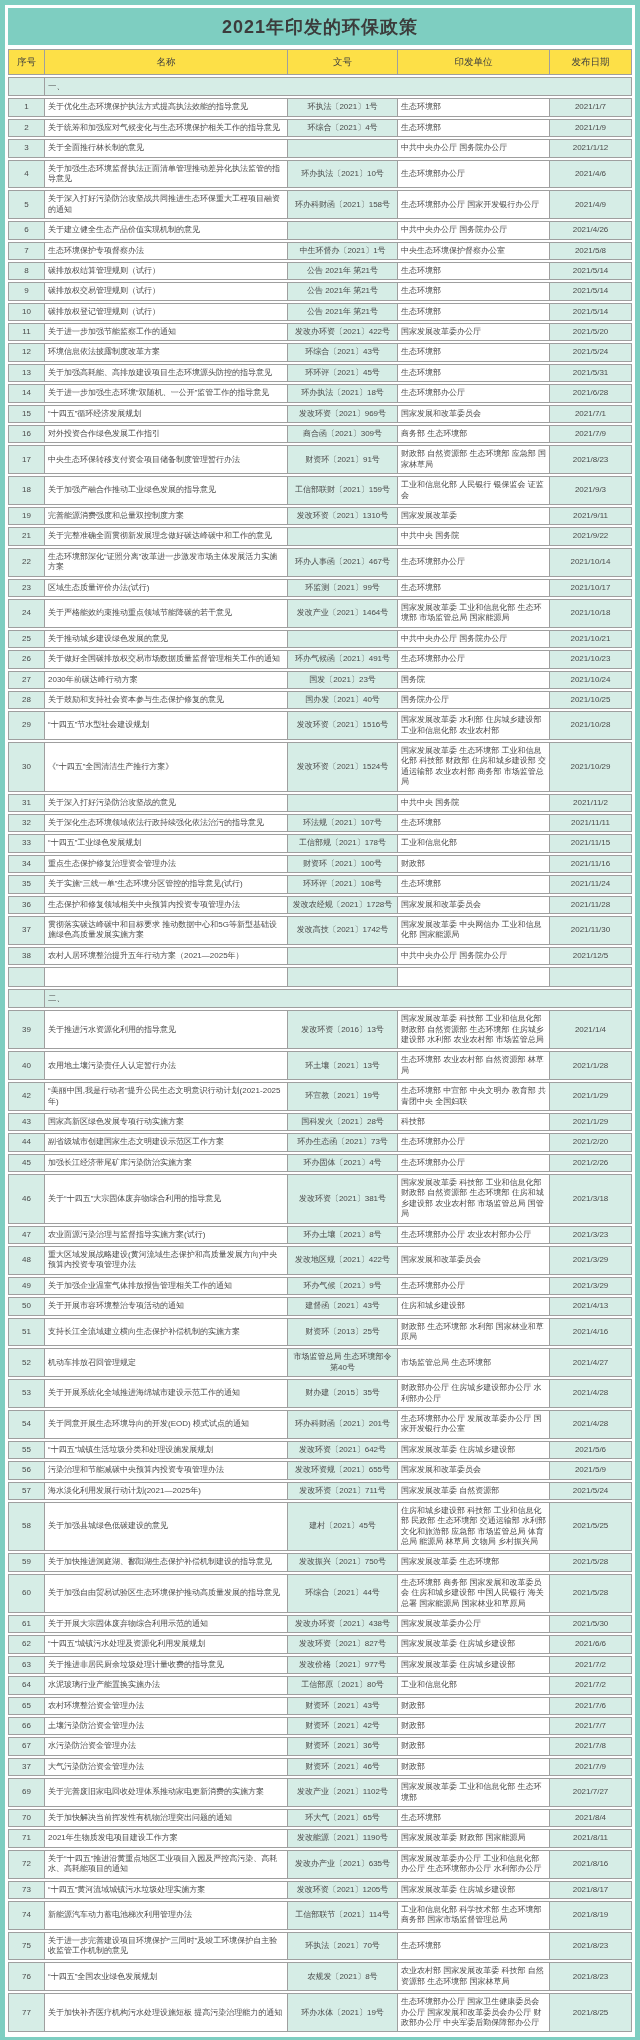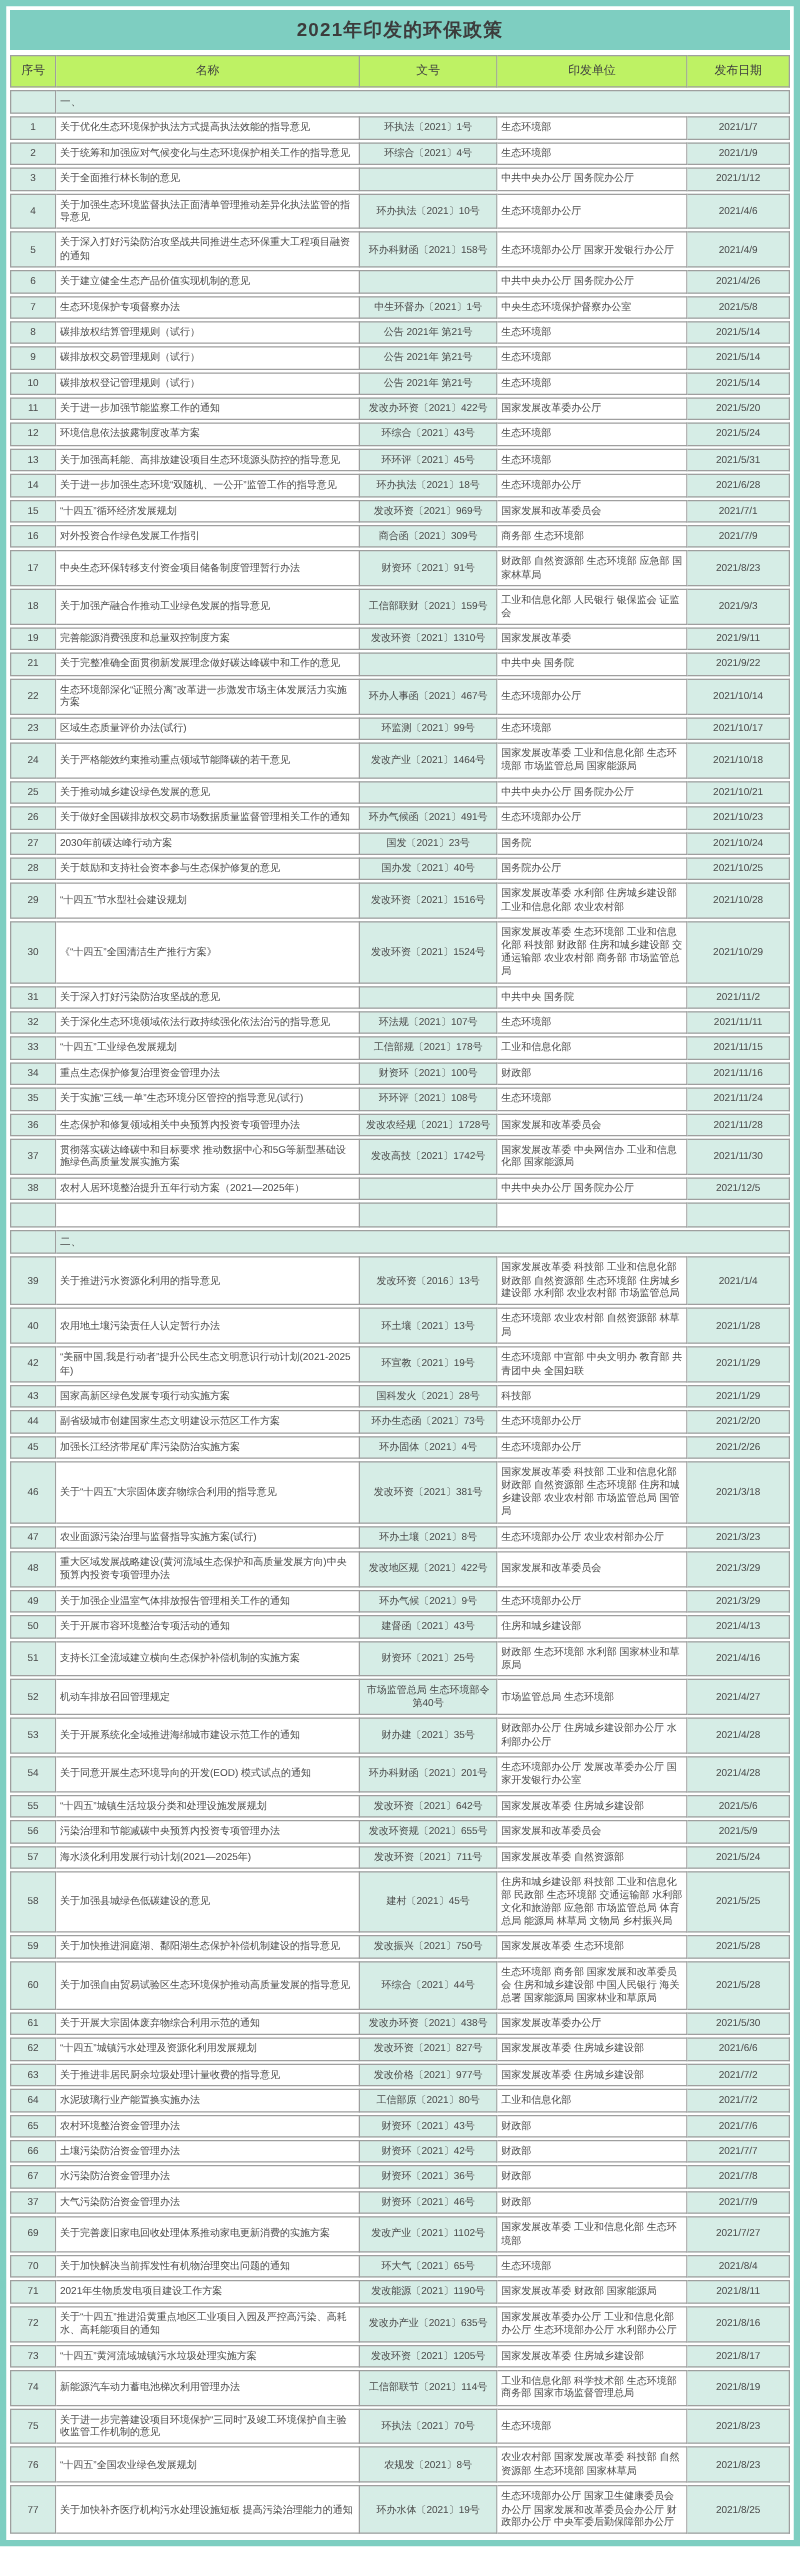--- a/index.html
+++ b/index.html
@@ -6,21 +6,21 @@
   body{
     width:640px;box-sizing:border-box;
     border:5px solid #7ECEC1;
     padding:3px;
     font-family:"Liberation Sans","DejaVu Sans",sans-serif;
     color:#4a4a4a;
   }
   .title-bar{
     background:#7ECEC1;
     color:#3c3c3c;
-    font-size:15px;font-weight:bold;
+    font-size:18px;font-weight:bold;
     text-align:center;
     padding:7px 0 6px 0;
     margin-bottom:2px;
     letter-spacing:1px;
   }
   table.policy-table{
     width:100%;
     border-collapse:separate;
     border-spacing:0 2px;
     table-layout:fixed;
@@ -30,21 +30,21 @@
     border-left:none;
     font-size:8px;
     line-height:1.3;
     padding:3px 3px;
     vertical-align:middle;
     word-break:break-all;
     overflow:hidden;
   }
   th:first-child,td:first-child{border-left:1px solid #9f9f9f;}
   th{
-    background:#bef264;
+    background:#fde047;
     font-size:9.5px;
     font-weight:normal;
     text-align:center;
     padding:6px 2px;
     color:#3f3f3f;
   }
   td.c-no,td.c-doc,td.c-date{background:#D6EDE6;text-align:center;}
   td.c-name,td.c-unit{background:#ffffff;text-align:left;}
   tr.section-row td{background:#D6EDE6;text-align:left;font-size:8.5px;}
   tr.spacer-row td{height:12px;}
@@ -419,35 +419,35 @@
       <tr>
         <td class="c-no">50</td>
         <td class="c-name">关于开展市容环境整治专项活动的通知</td>
         <td class="c-doc">建督函〔2021〕43号</td>
         <td class="c-unit">住房和城乡建设部</td>
         <td class="c-date">2021/4/13</td>
       </tr>
       <tr>
         <td class="c-no">51</td>
         <td class="c-name">支持长江全流域建立横向生态保护补偿机制的实施方案</td>
-        <td class="c-doc">财资环〔2021〕25号</td>
+        <td class="c-doc">财资环〔2013〕25号</td>
         <td class="c-unit">财政部 生态环境部 水利部 国家林业和草原局</td>
         <td class="c-date">2021/4/16</td>
       </tr>
       <tr>
         <td class="c-no">52</td>
         <td class="c-name">机动车排放召回管理规定</td>
         <td class="c-doc">市场监管总局 生态环境部令第40号</td>
         <td class="c-unit">市场监管总局 生态环境部</td>
         <td class="c-date">2021/4/27</td>
       </tr>
       <tr>
         <td class="c-no">53</td>
         <td class="c-name">关于开展系统化全域推进海绵城市建设示范工作的通知</td>
-        <td class="c-doc">财办建〔2021〕35号</td>
+        <td class="c-doc">财办建〔2015〕35号</td>
         <td class="c-unit">财政部办公厅 住房城乡建设部办公厅 水利部办公厅</td>
         <td class="c-date">2021/4/28</td>
       </tr>
       <tr>
         <td class="c-no">54</td>
         <td class="c-name">关于同意开展生态环境导向的开发(EOD) 模式试点的通知</td>
         <td class="c-doc">环办科财函〔2021〕201号</td>
         <td class="c-unit">生态环境部办公厅 发展改革委办公厅 国家开发银行办公室</td>
         <td class="c-date">2021/4/28</td>
       </tr>

